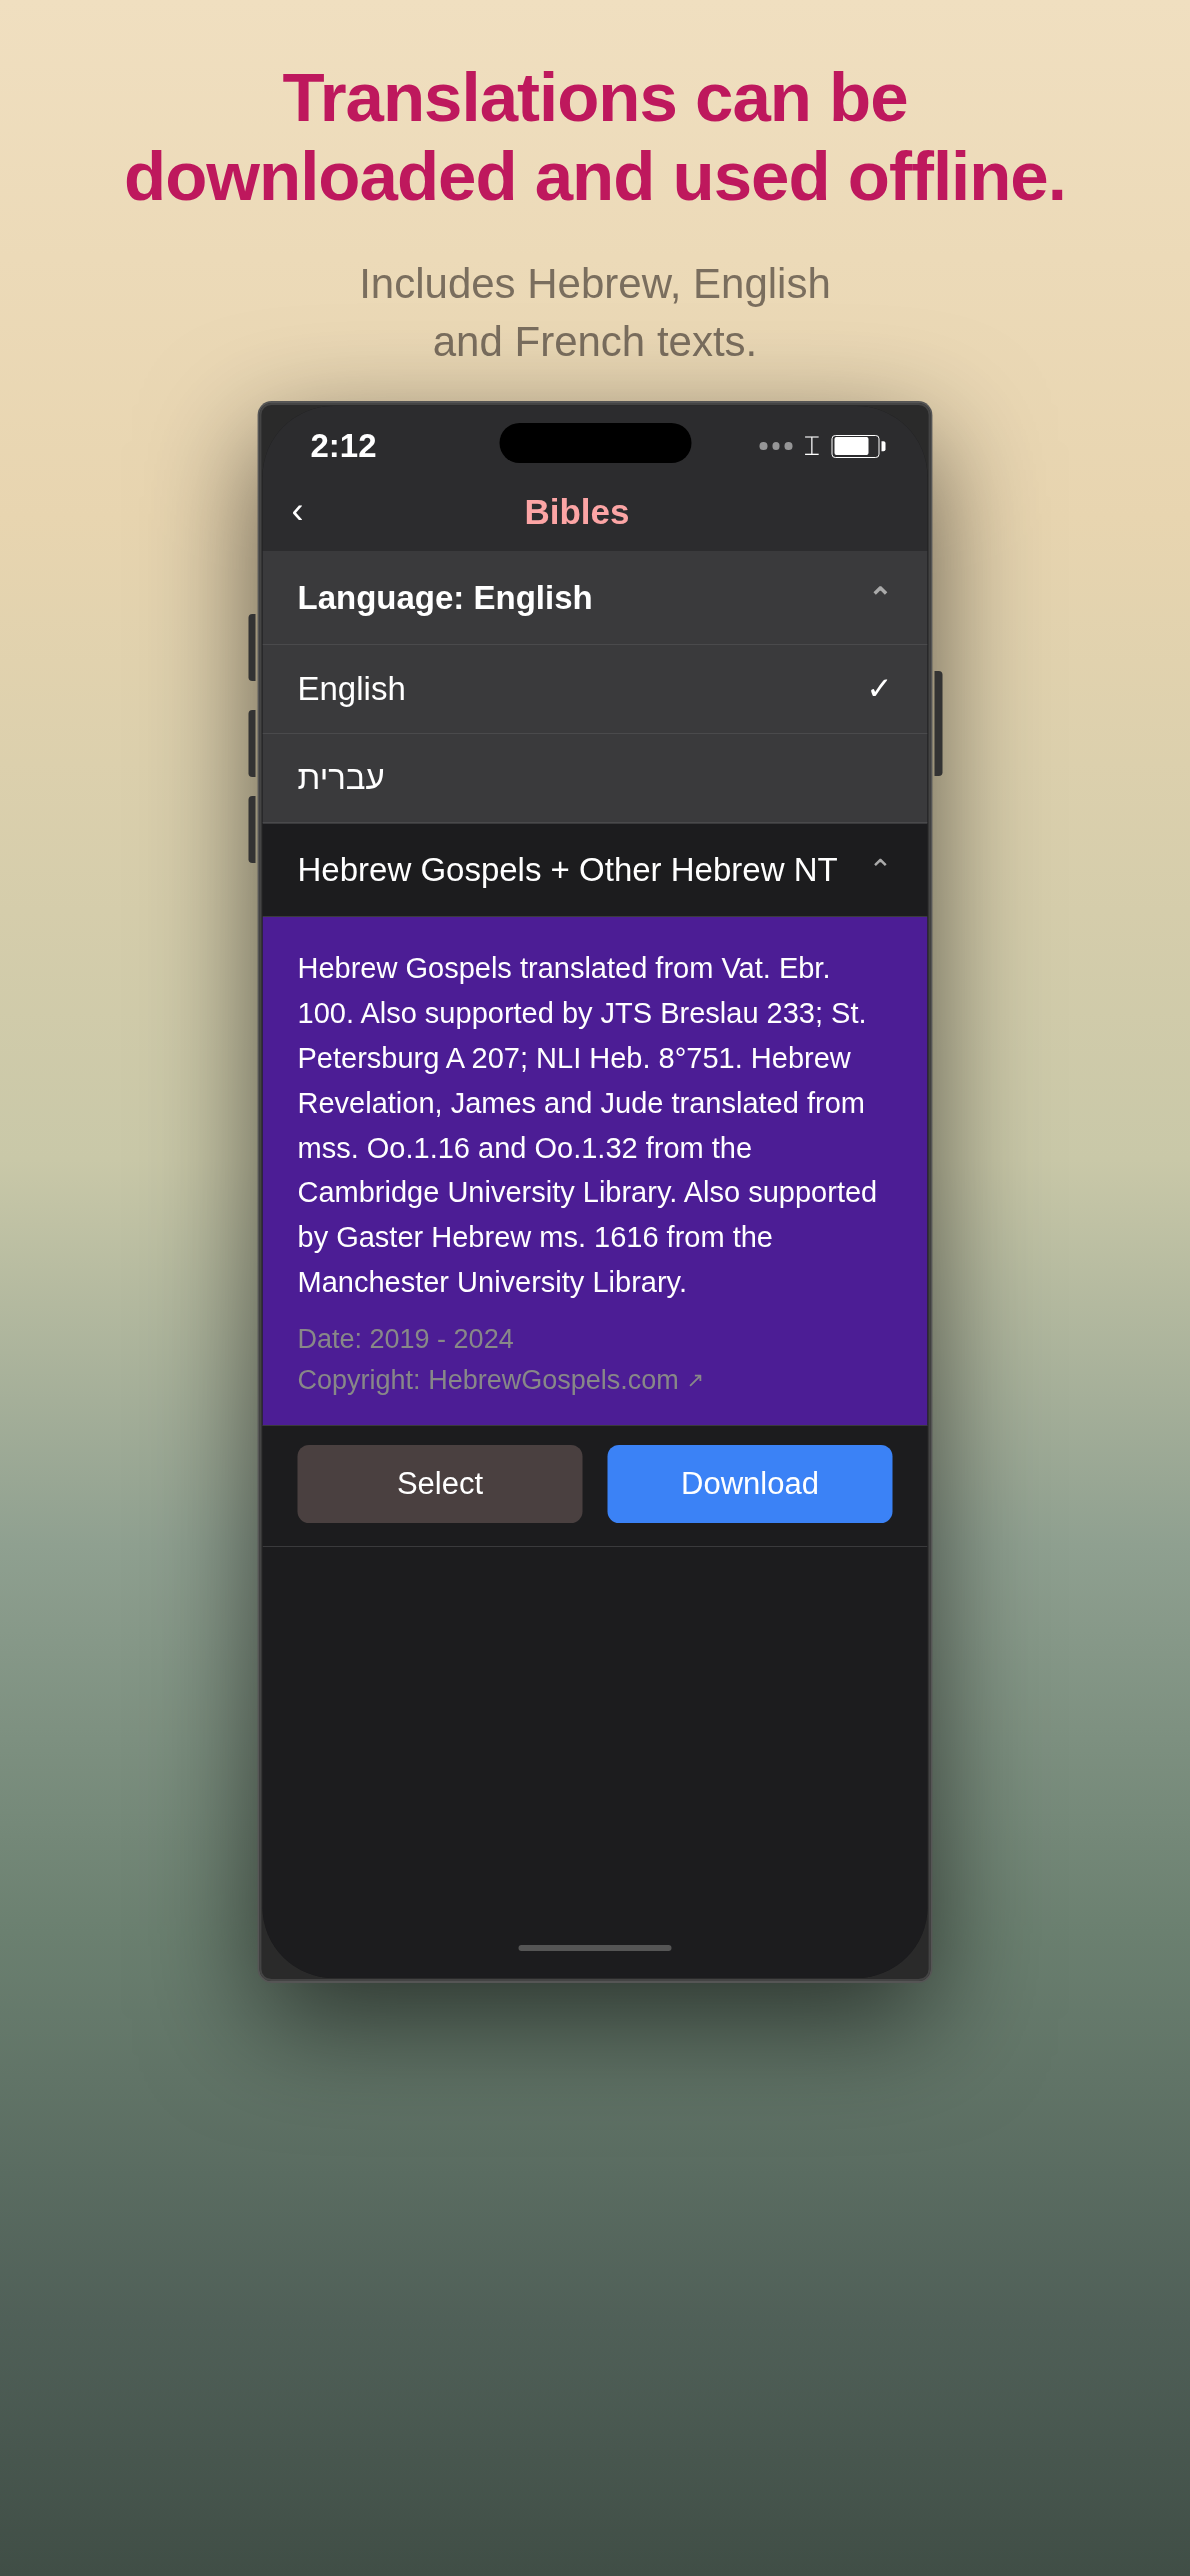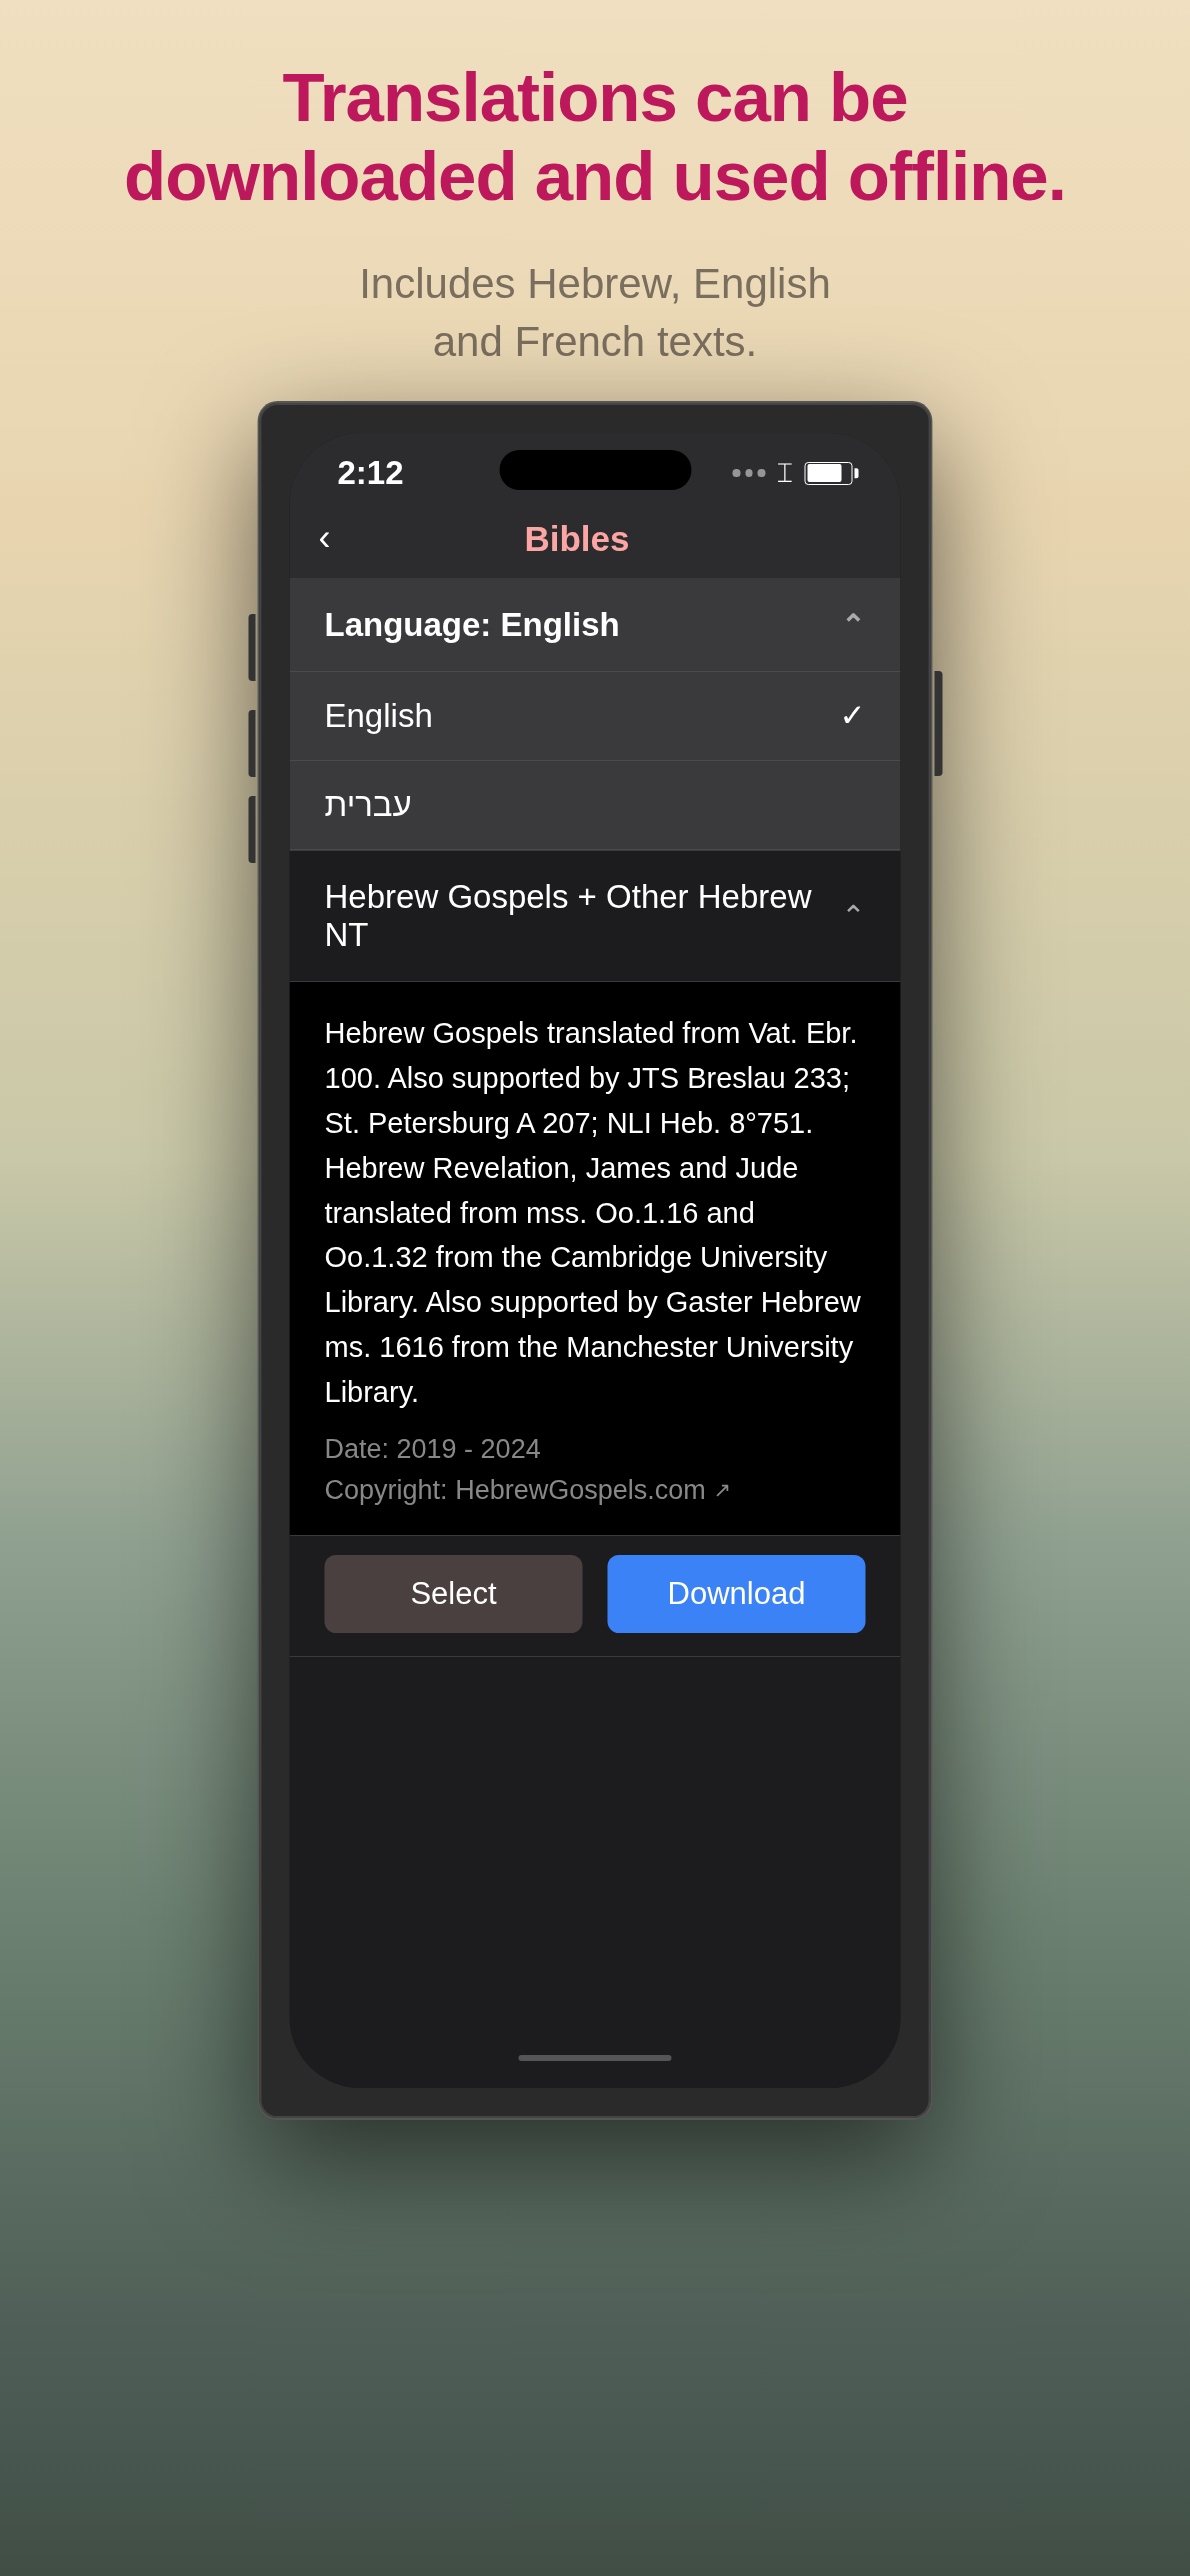--- a/index.html
+++ b/index.html
@@ -59,22 +59,22 @@
       position: absolute;
       top: 403px;
       left: 50%;
       transform: translateX(-50%);
       z-index: 3;
     }
 
     .phone-outer {
       width: 671px;
       background: #2a2a2a;
-      border-radius: 18px;
-      padding: 30px;
+      border-radius: 12px;
+      padding: 3px;
       box-shadow:
         0 0 0 1.9px #555,
         0 38px 115px rgba(0,0,0,0.6),
         inset 0 0 0 1.9px #444;
       position: relative;
     }
 
     
     .phone-outer::before {
       content: '';
@@ -265,21 +265,21 @@
       border-top: 1px solid #3a3a3c;
     }
 
     .bible-title {
       font-size: 33px;
       color: #fff;
       font-weight: 500;
     }
 
     .bible-description {
-      background: #000000;
+      background: #4c1d95;
       padding: 29px 35px;
       border-bottom: 1px solid #3a3a3c;
     }
 
     .bible-desc-text {
       font-size: 29px;
       color: #fff;
       line-height: 1.55;
     }
 

